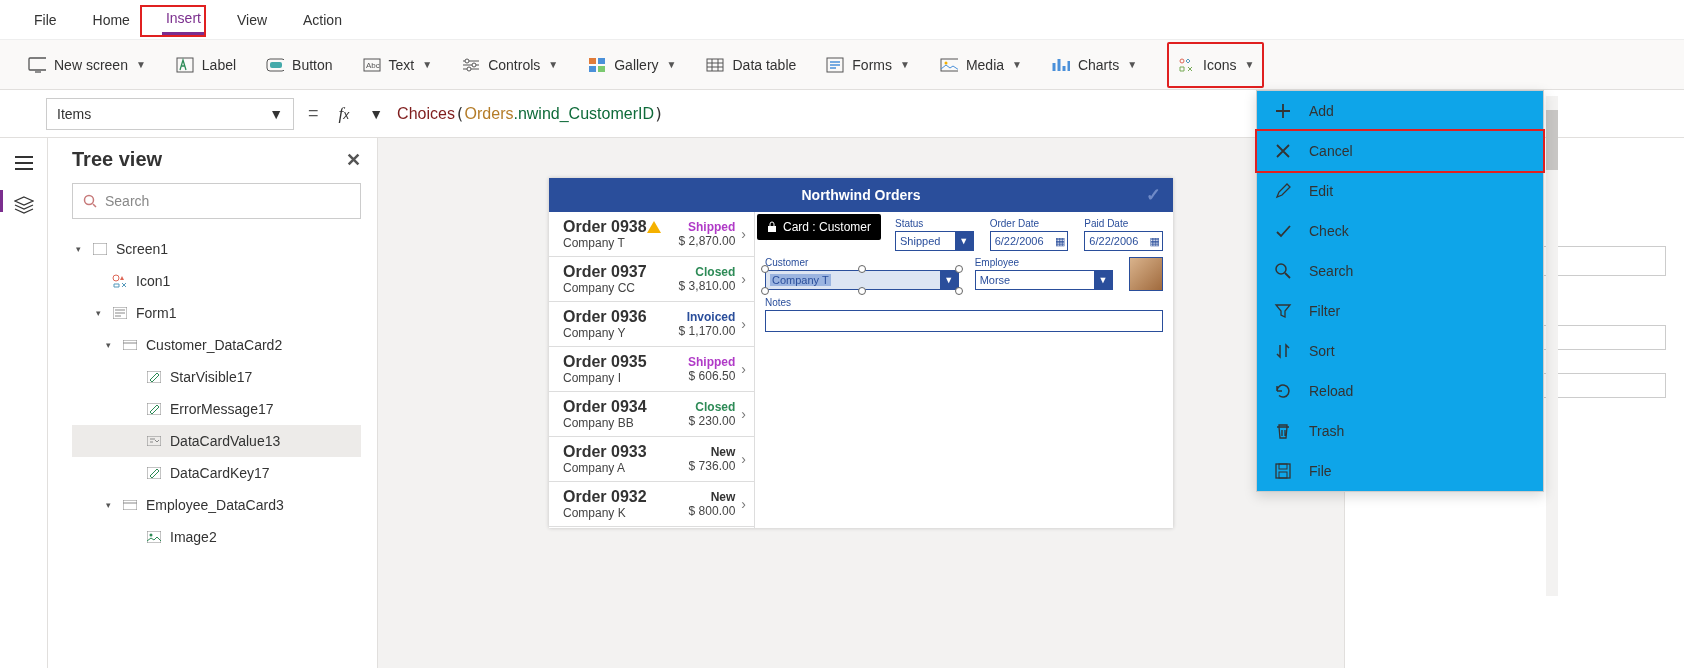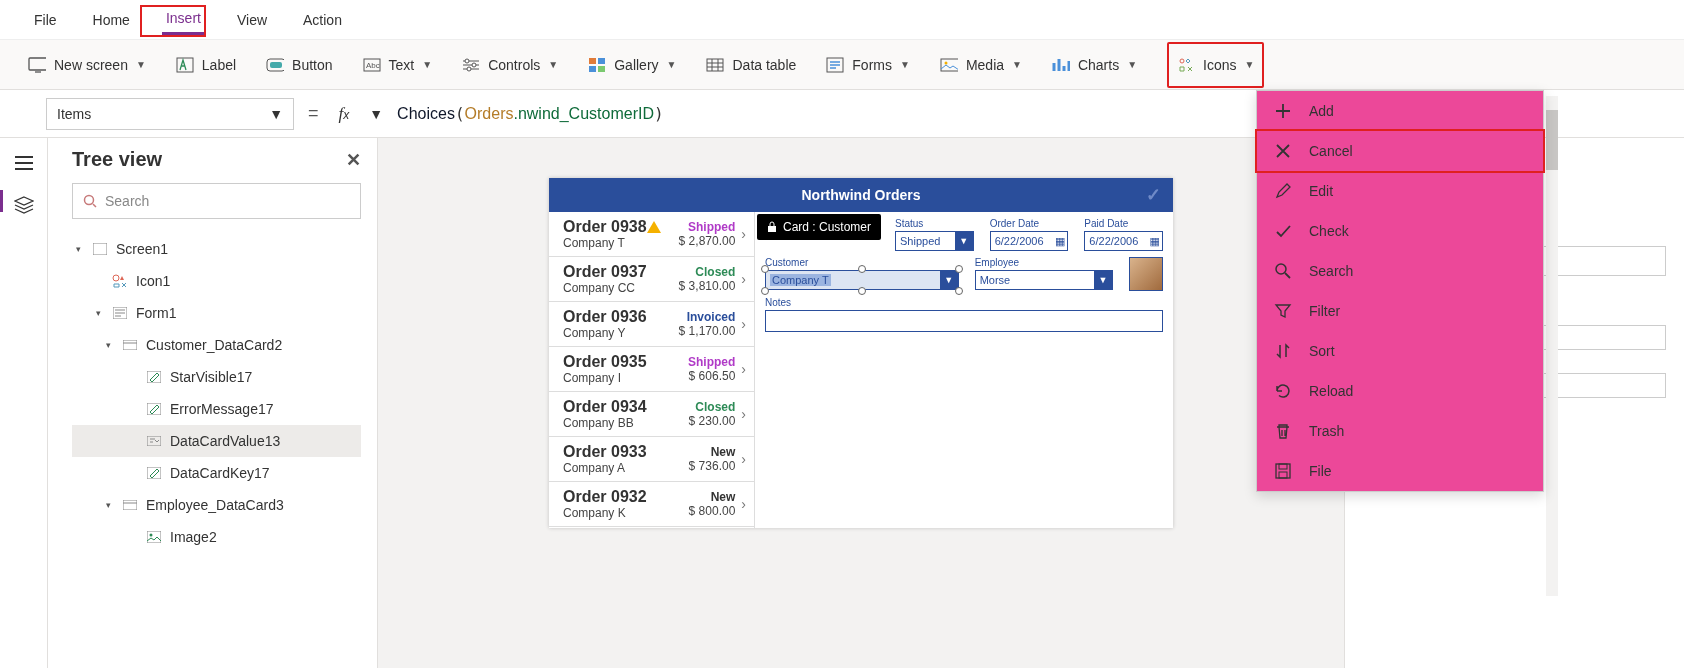--- a/index.html
+++ b/index.html
@@ -14,21 +14,21 @@
   .ribbon-btn { display:flex; align-items:center; gap:8px; cursor:pointer; color:#333;}
   .ribbon-btn .caret { font-size:10px; color:#555;}
   .ribbon-ico { width:18px; height:18px; display:inline-flex; align-items:center; justify-content:center;}
   .icons-btn-wrap { border:2px solid #E02020; padding:12px 8px; border-radius:2px;}
   
   .fxbar { display:flex; align-items:center; height:48px; border-bottom:1px solid #e1dfdd; padding:0 46px; gap:14px;}
   .prop-select { width:248px; height:32px; border:1px solid #ccc; padding:0 10px; display:flex; align-items:center; justify-content:space-between; background:#fff;}
   .eq { font-size:18px; color:#555;}
   .fx { font-style:italic; font-family:Georgia,serif; font-size:17px; color:#333; padding:0 6px;}
   .formula { font-family:Consolas,monospace; font-size:16px;}
-  .formula .fn{color:#0f172a;text-align:center;} .formula .ds{color:#B47C28;} .formula .fld{color:#0F6B3A;}
+  .formula .fn{color:#7f1d1d;text-align:center;} .formula .ds{color:#B47C28;} .formula .fld{color:#0F6B3A;}
   
   .main { display:flex; height:calc(668px - 40px - 50px - 48px); position:relative;}
   .rail { width:48px; border-right:1px solid #e1dfdd; display:flex; flex-direction:column; align-items:center; padding-top:18px; gap:26px;}
   
   .tree { width:330px; border-right:1px solid #e1dfdd; padding:10px 16px 0 24px; position:relative;}
   .tree-head { display:flex; align-items:center; justify-content:space-between; font-size:20px; font-weight:600; margin-bottom:12px;}
   .search { display:flex; align-items:center; gap:8px; border:1px solid #ccc; height:36px; padding:0 10px; margin-bottom:14px; color:#888;}
   .node { display:flex; align-items:center; gap:8px; height:32px; cursor:pointer; white-space:nowrap;}
   .indent-1{padding-left:4px;} .indent-2{padding-left:24px;} .indent-3{padding-left:34px;} .indent-4{padding-left:58px;}
   .node.selected { background:#EDEBE9;}
@@ -61,21 +61,21 @@
   .avatar{width:34px;height:34px;background:linear-gradient(135deg,#d9b38c,#a06a3d);border:1px solid #2A4E9B;}
   
   .props { width:340px; border-left:1px solid #e1dfdd; padding:12px 18px; font-size:13px; }
   .props .hdr{font-size:11px; color:#888; letter-spacing:1px;}
   .props .big{font-size:18px; margin:2px 0 10px;}
   .props-row{display:flex; align-items:center; gap:10px; margin:8px 0;}
   .props-row input{flex:1; height:30px; border:1px solid #ccc; padding:0 8px; font-family:inherit;}
   .lock{color:#888;}
   .code{font-family:Consolas,monospace; border:1px solid #ccc; padding:4px 8px; background:#fff;}
   
-  .dropdown { position:absolute; top:90px; right:140px; width:288px; background:#ec4899; border:1px solid #ccc; box-shadow:0 4px 12px rgba(0,0,0,.15); z-index:50;}
+  .dropdown { position:absolute; top:90px; right:140px; width:288px; background:#0ea5e9; border:1px solid #ccc; box-shadow:0 4px 12px rgba(0,0,0,.15); z-index:50;}
   .dropdown-item { display:flex; align-items:center; gap:16px; padding:10px 16px; cursor:pointer;}
   .dropdown-item.highlighted{border:2px solid #E02020; margin:-2px;}
   .dropdown-ico{width:20px; height:20px; display:inline-flex; align-items:center; justify-content:center;}
   .scrollbar{position:absolute; right:126px; top:96px; width:12px; height:500px; background:#F3F2F1;}
   .scrollbar .thumb{width:100%; height:60px; background:#C8C6C4; margin-top:14px;}
   svg{display:block;}
 </style>
 </head>
 <body>
 

